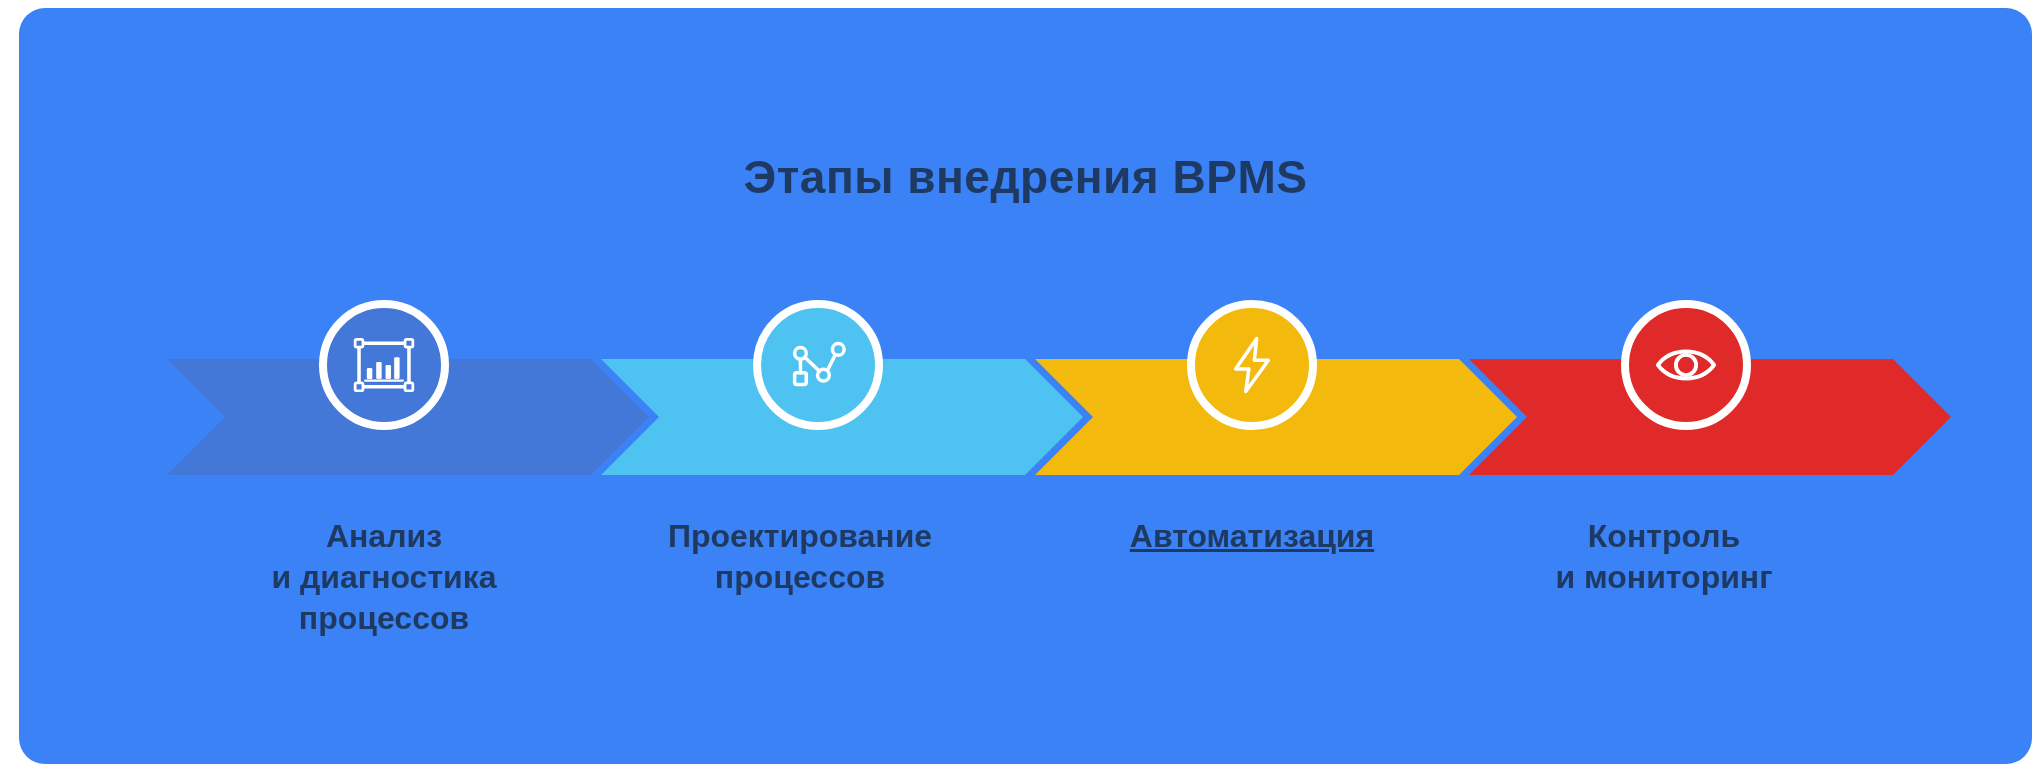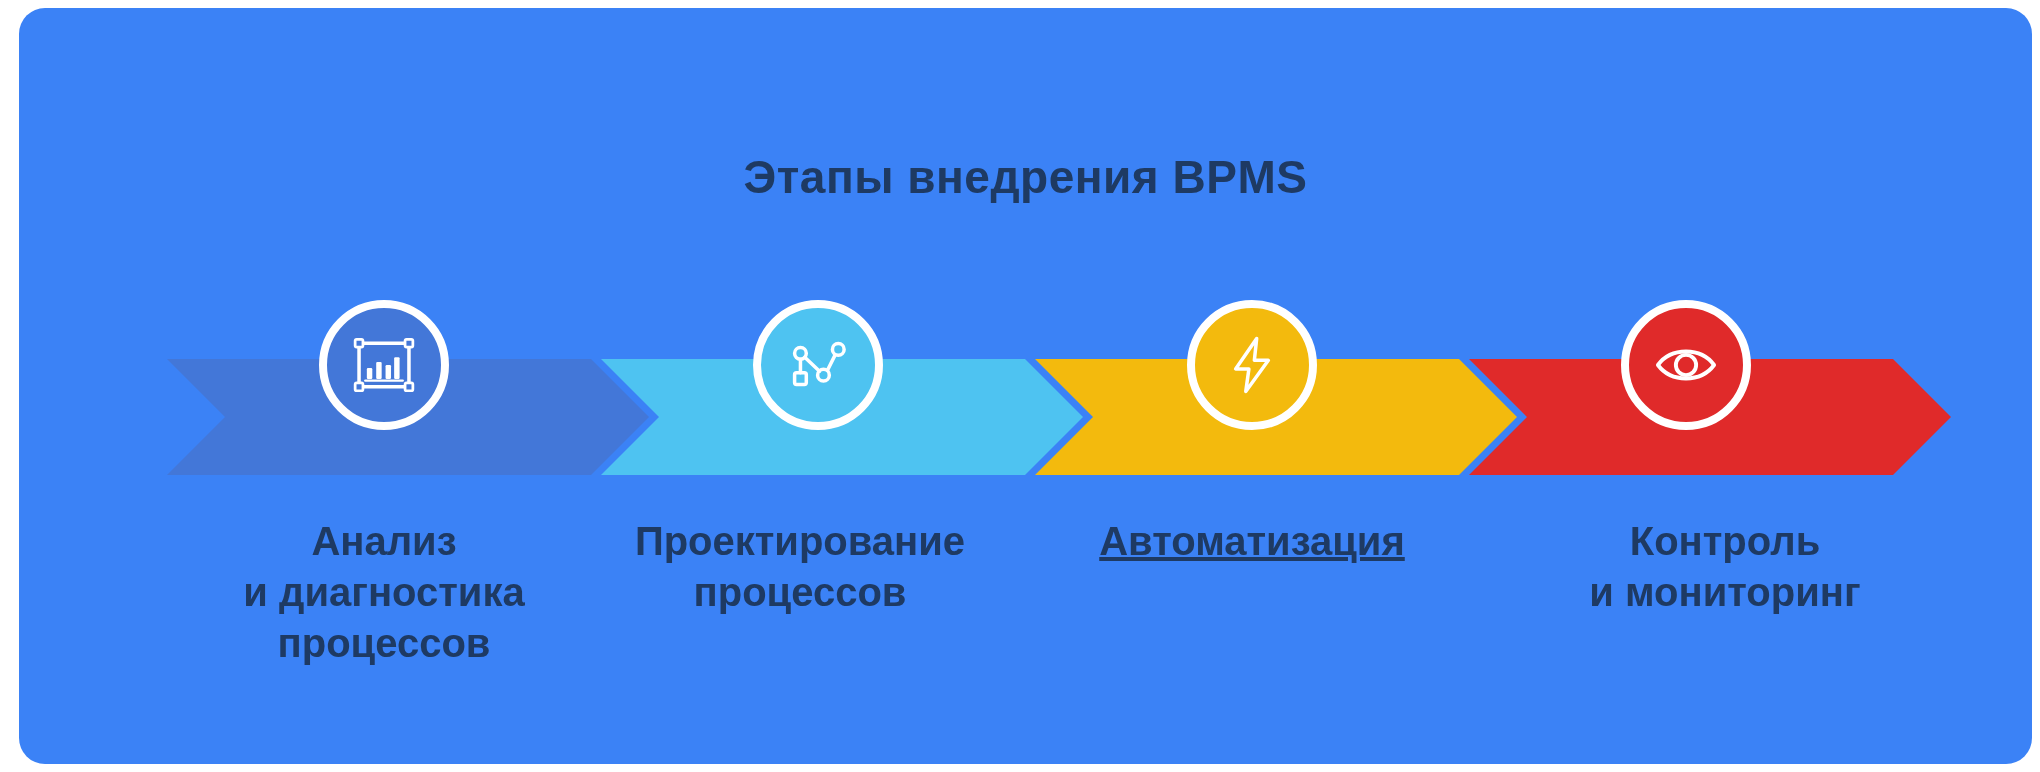--- a/index.html
+++ b/index.html
@@ -51,30 +51,30 @@
   .circle-1 { left: 300px; }
   .circle-2 { left: 734px; }
   .circle-3 { left: 1168px; }
   .circle-4 { left: 1602px; }
   .step-circle svg { width: 78px; height: 78px; display: block; }
   .step-label {
     position: absolute;
     top: 508px;
     width: 440px;
     text-align: center;
-    font-size: 40px;
+    font-size: 32px;
     line-height: 1.28;
     font-weight: 600;
     color: #1E3A63;
     white-space: pre-line;
   }
   .label-1 { left: 145px; }
   .label-2 { left: 561px; }
   .label-3 { left: 1013px; text-decoration: underline; }
-  .label-4 { left: 1486px; }
+  .label-4 { left: 1425px; }
 </style>
 </head>
 <body>
 
 <div class="panel">
   <div class="title">Этапы внедрения BPMS</div>
 
   <div class="flow">
 
     <div class="step-arrow arrow-1" style="background-color: rgb(67, 119, 216); --c: #4377D8;"></div>

